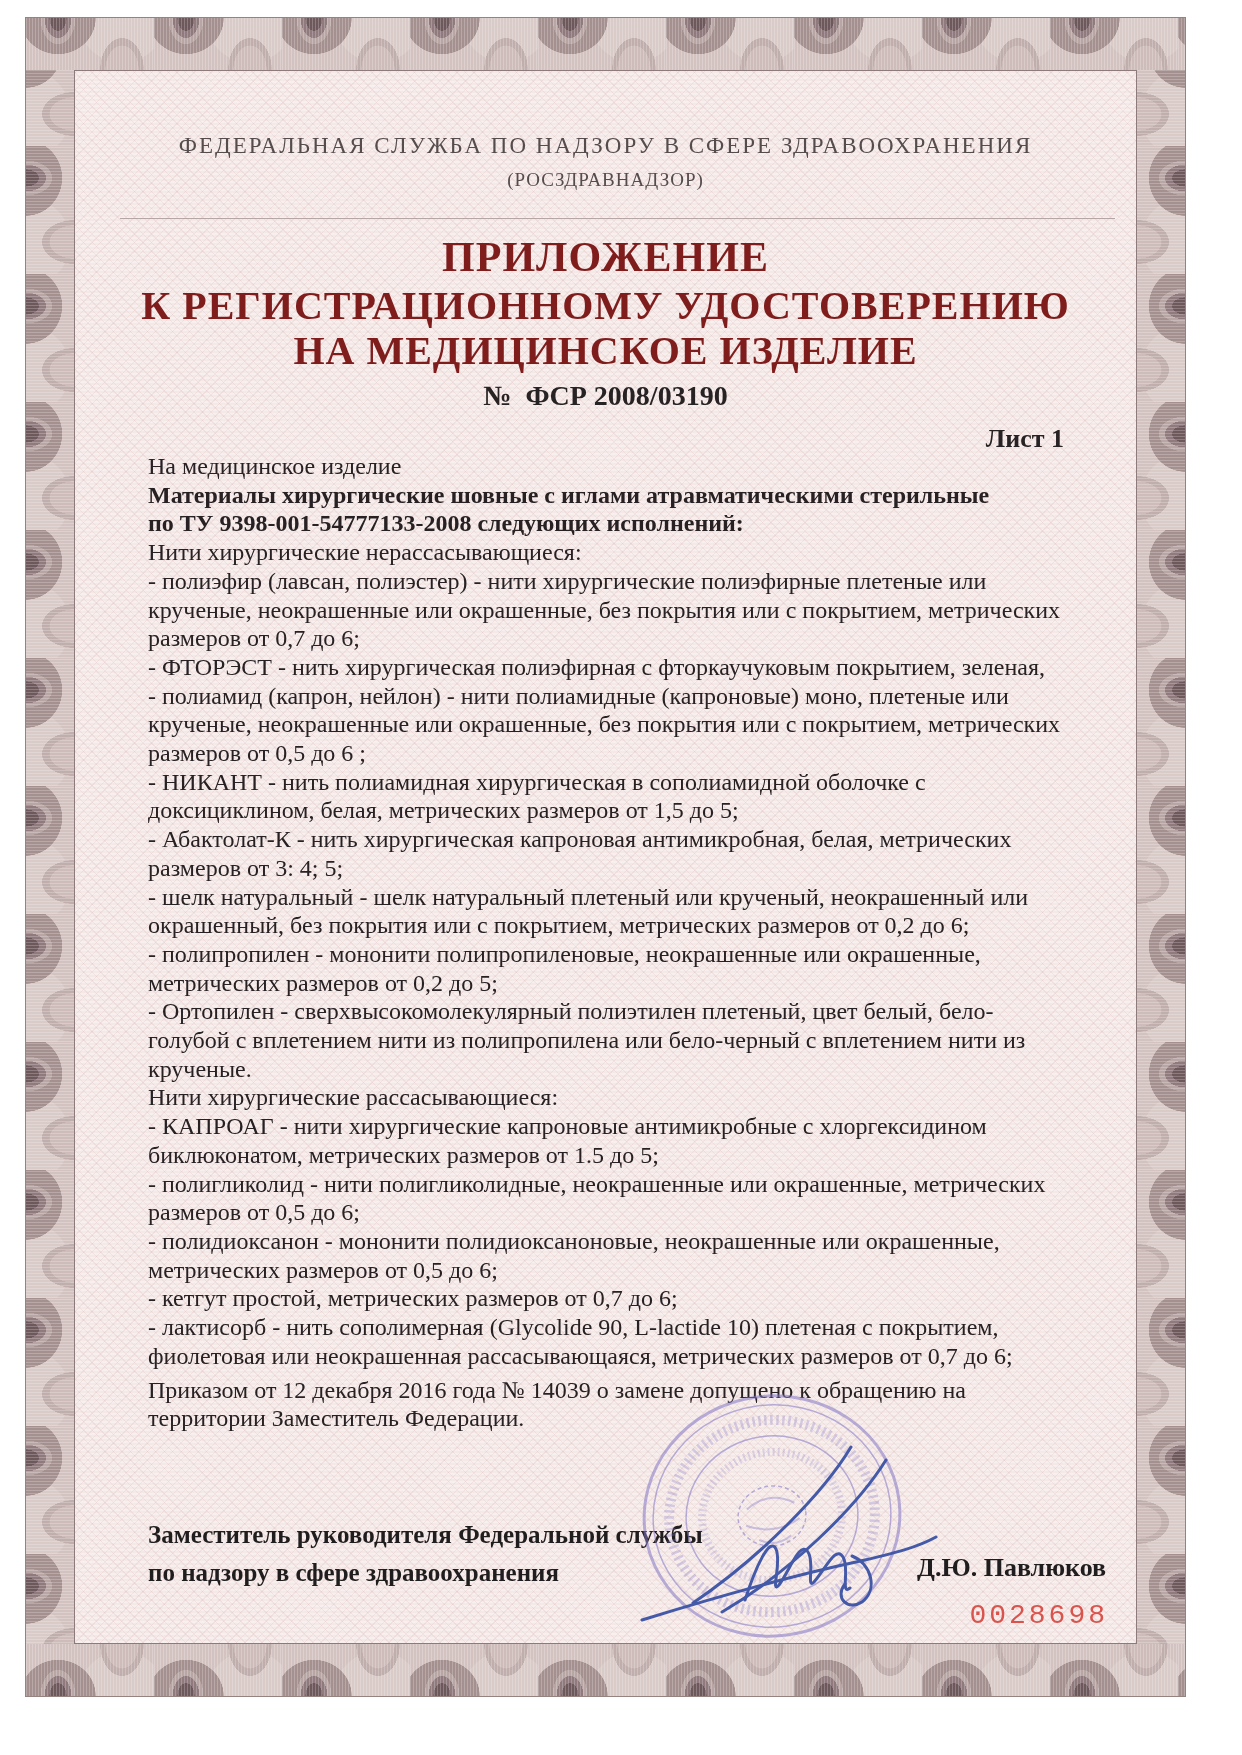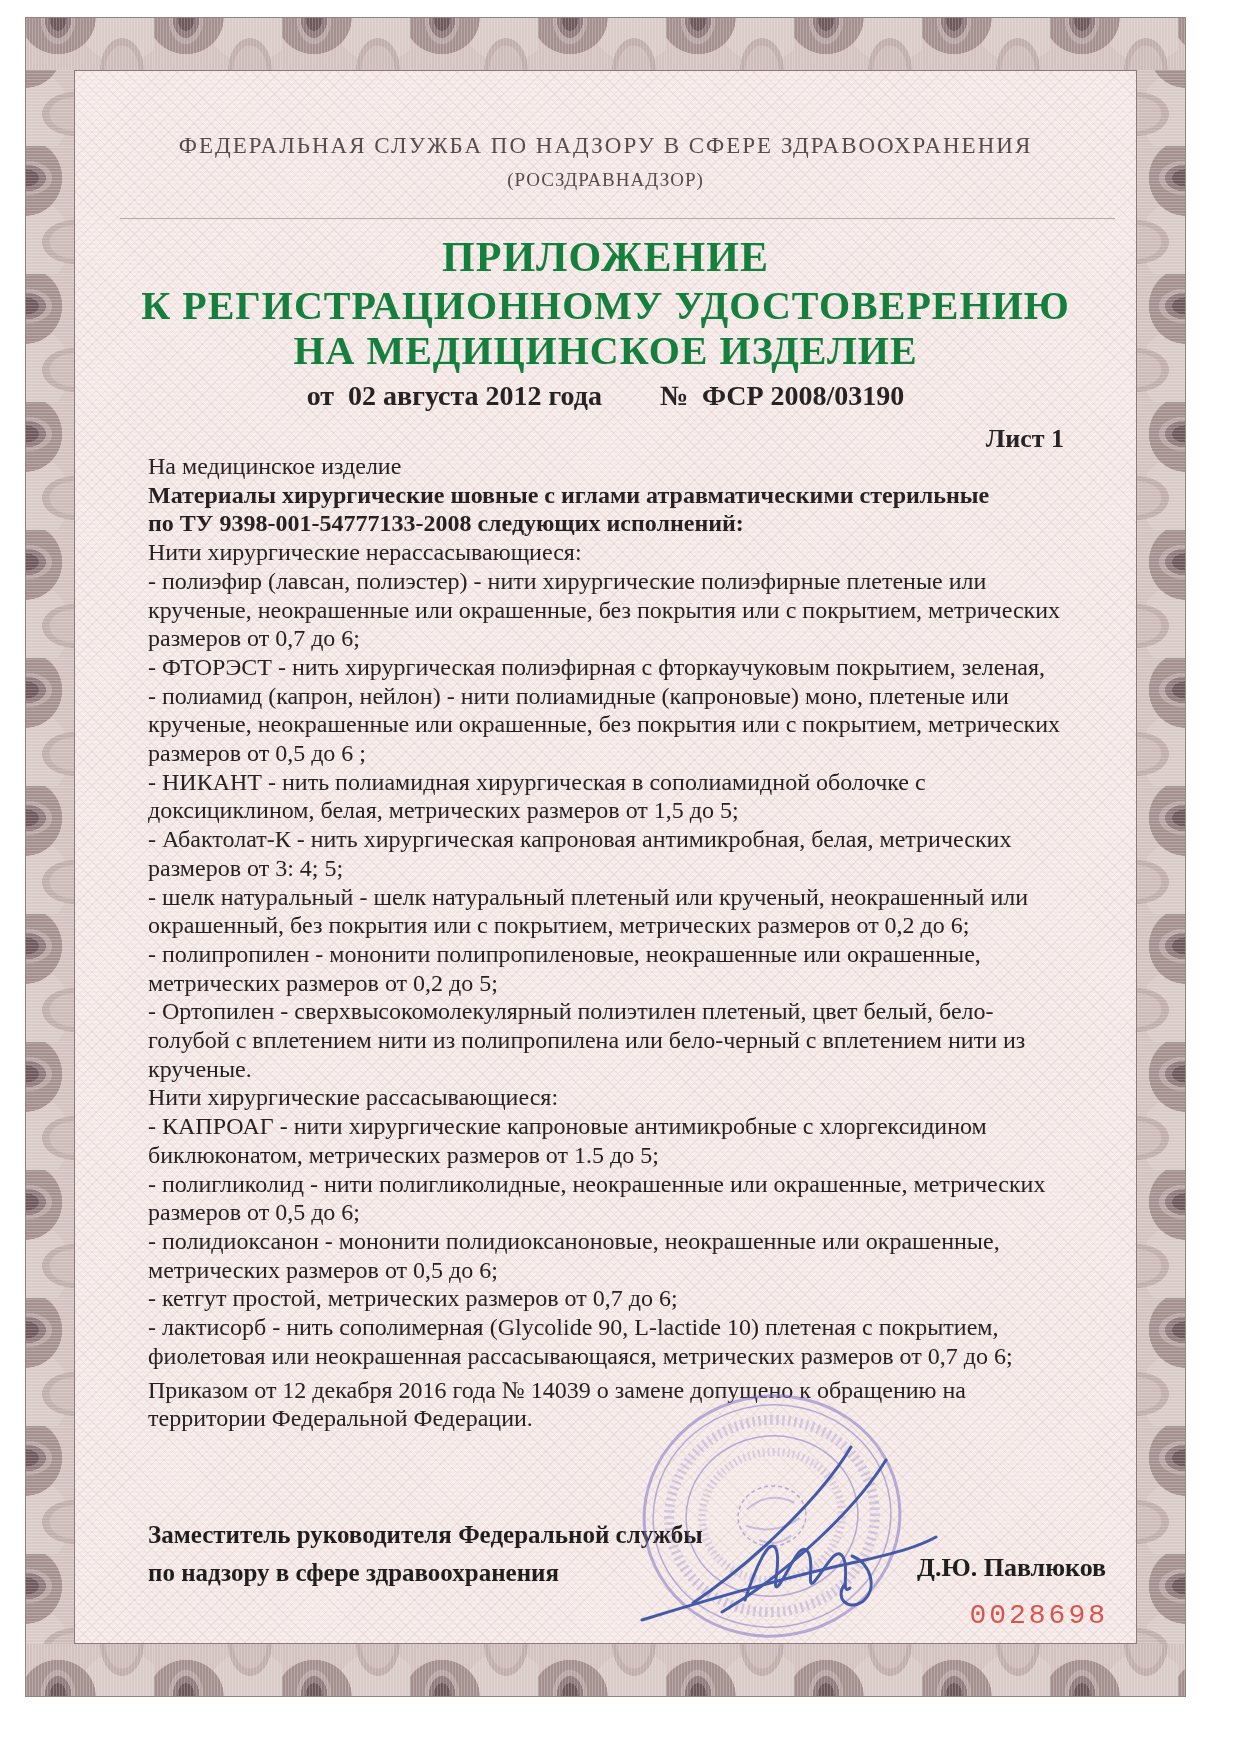--- a/index.html
+++ b/index.html
@@ -50,21 +50,21 @@
        repeating-linear-gradient(0deg, rgba(255,255,255,.30) 0 2px, rgba(0,0,0,0) 2px 4px);}
   
   .content{position:absolute;inset:0;border-radius:26px;}
   .agency{position:absolute;left:73px;width:1065px;top:133px;text-align:center;
           font-size:23px;letter-spacing:2px;color:#554c4e;}
   .agency2{position:absolute;left:73px;width:1065px;top:169px;text-align:center;
           font-size:19px;letter-spacing:1px;color:#554c4e;}
   .divider{position:absolute;left:120px;top:218px;width:995px;height:1px;
           background:#a08f8f;opacity:.75;}
   .title{position:absolute;left:73px;width:1065px;text-align:center;
-         font-weight:bold;color:#15803d;letter-spacing:1px;}
+         font-weight:bold;color:#7f1d1d;letter-spacing:1px;}
   .t1{top:233px;font-size:42px;}
   .t2{top:282px;font-size:40px;}
   .t3{top:327px;font-size:40px;}
   .dateline{position:absolute;left:73px;width:1065px;top:380px;display:flex;
          justify-content:center;gap:58px;font-size:28px;font-weight:bold;color:#272223;
          white-space:pre;}
   .sheet{position:absolute;top:424px;right:178px;font-size:26px;font-weight:bold;color:#272223;}
   .body{position:absolute;left:148px;top:452px;width:1000px;
         font-size:24px;line-height:28.7px;color:#272124;}
   .body-line{white-space:nowrap;}
@@ -95,21 +95,20 @@
   <div class="content">
     <div class="agency">ФЕДЕРАЛЬНАЯ СЛУЖБА ПО НАДЗОРУ В СФЕРЕ ЗДРАВООХРАНЕНИЯ</div>
     <div class="agency2">(РОСЗДРАВНАДЗОР)</div>
     <div class="divider"></div>
 
     <div class="title t1">ПРИЛОЖЕНИЕ</div>
     <div class="title t2">К РЕГИСТРАЦИОННОМУ УДОСТОВЕРЕНИЮ</div>
     <div class="title t3">НА МЕДИЦИНСКОЕ ИЗДЕЛИЕ</div>
 
     <div class="dateline">
-      <span>от  02 августа 2012 года</span>
       <span>№  ФСР 2008/03190</span>
     </div>
     <div class="sheet">Лист  1</div>
 
     <div class="body">
         <div class="body-line">На медицинское изделие</div>
         <div class="body-line bold">Материалы хирургические шовные с иглами атравматическими стерильные</div>
         <div class="body-line bold">по ТУ 9398-001-54777133-2008 следующих исполнений:</div>
         <div class="body-line">Нити хирургические нерассасывающиеся:</div>
         <div class="body-line">- полиэфир (лавсан, полиэстер) - нити хирургические полиэфирные плетеные или</div>
@@ -134,21 +133,21 @@
         <div class="body-line">- КАПРОАГ - нити хирургические капроновые антимикробные с хлоргексидином</div>
         <div class="body-line">биклюконатом, метрических размеров от 1.5 до 5;</div>
         <div class="body-line">- полигликолид - нити полигликолидные, неокрашенные или окрашенные, метрических</div>
         <div class="body-line">размеров от 0,5 до 6;</div>
         <div class="body-line">- полидиоксанон - мононити полидиоксаноновые, неокрашенные или окрашенные,</div>
         <div class="body-line">метрических размеров от 0,5 до 6;</div>
         <div class="body-line">- кетгут простой, метрических размеров от 0,7 до 6;</div>
         <div class="body-line">- лактисорб - нить сополимерная (Glycolide 90, L-lactide 10) плетеная с покрытием,</div>
         <div class="body-line">фиолетовая или неокрашенная рассасывающаяся, метрических размеров от 0,7 до 6;</div>
         <div class="body-line gap-top">Приказом от 12 декабря 2016 года № 14039 о замене допущено к обращению на</div>
-        <div class="body-line">территории Федеральной Федерации.</div>
+        <div class="body-line">территории Заместитель Федерации.</div>
       </div>
 
     <div class="sig-line sig1">Заместитель руководителя Федеральной службы</div>
     <div class="sig-line sig2">по надзору в сфере здравоохранения</div>
     <div class="signer">Д.Ю. Павлюков</div>
 
     <div class="serial" style="color: rgb(217, 84, 77);">0028698</div>
   </div>
 
   <svg class="overlay" width="1242" height="1755" viewBox="0 0 1242 1755">

